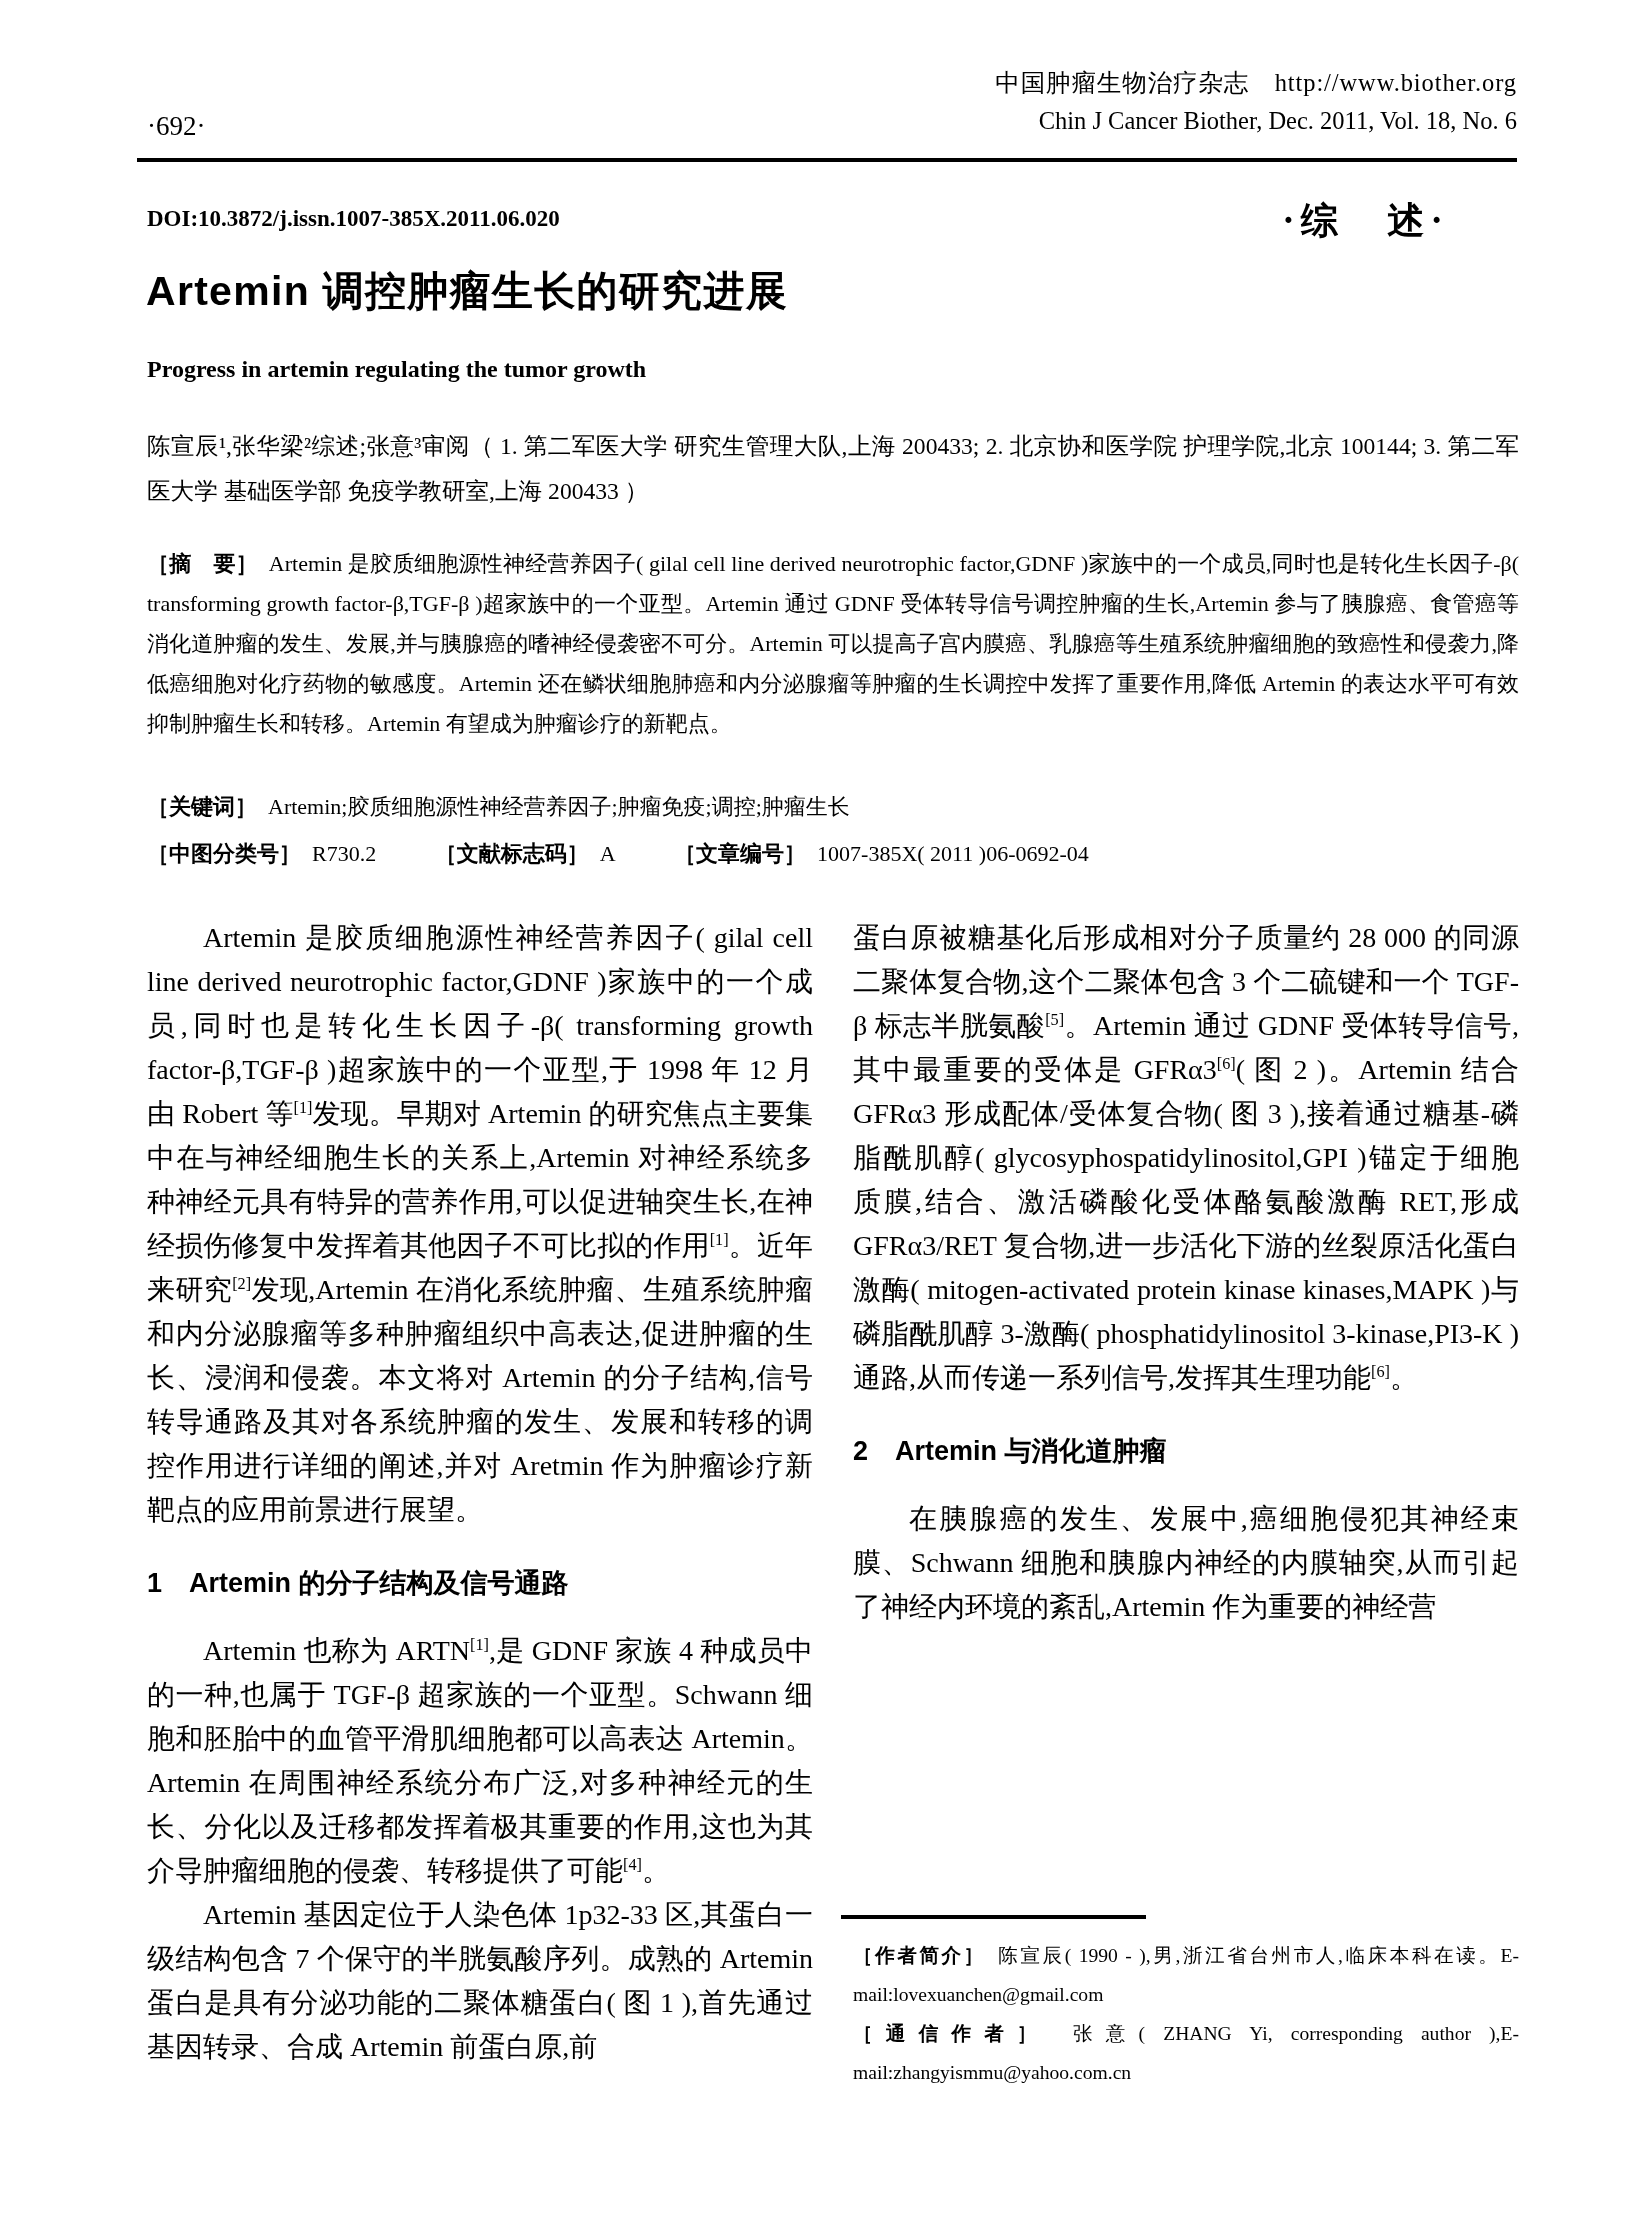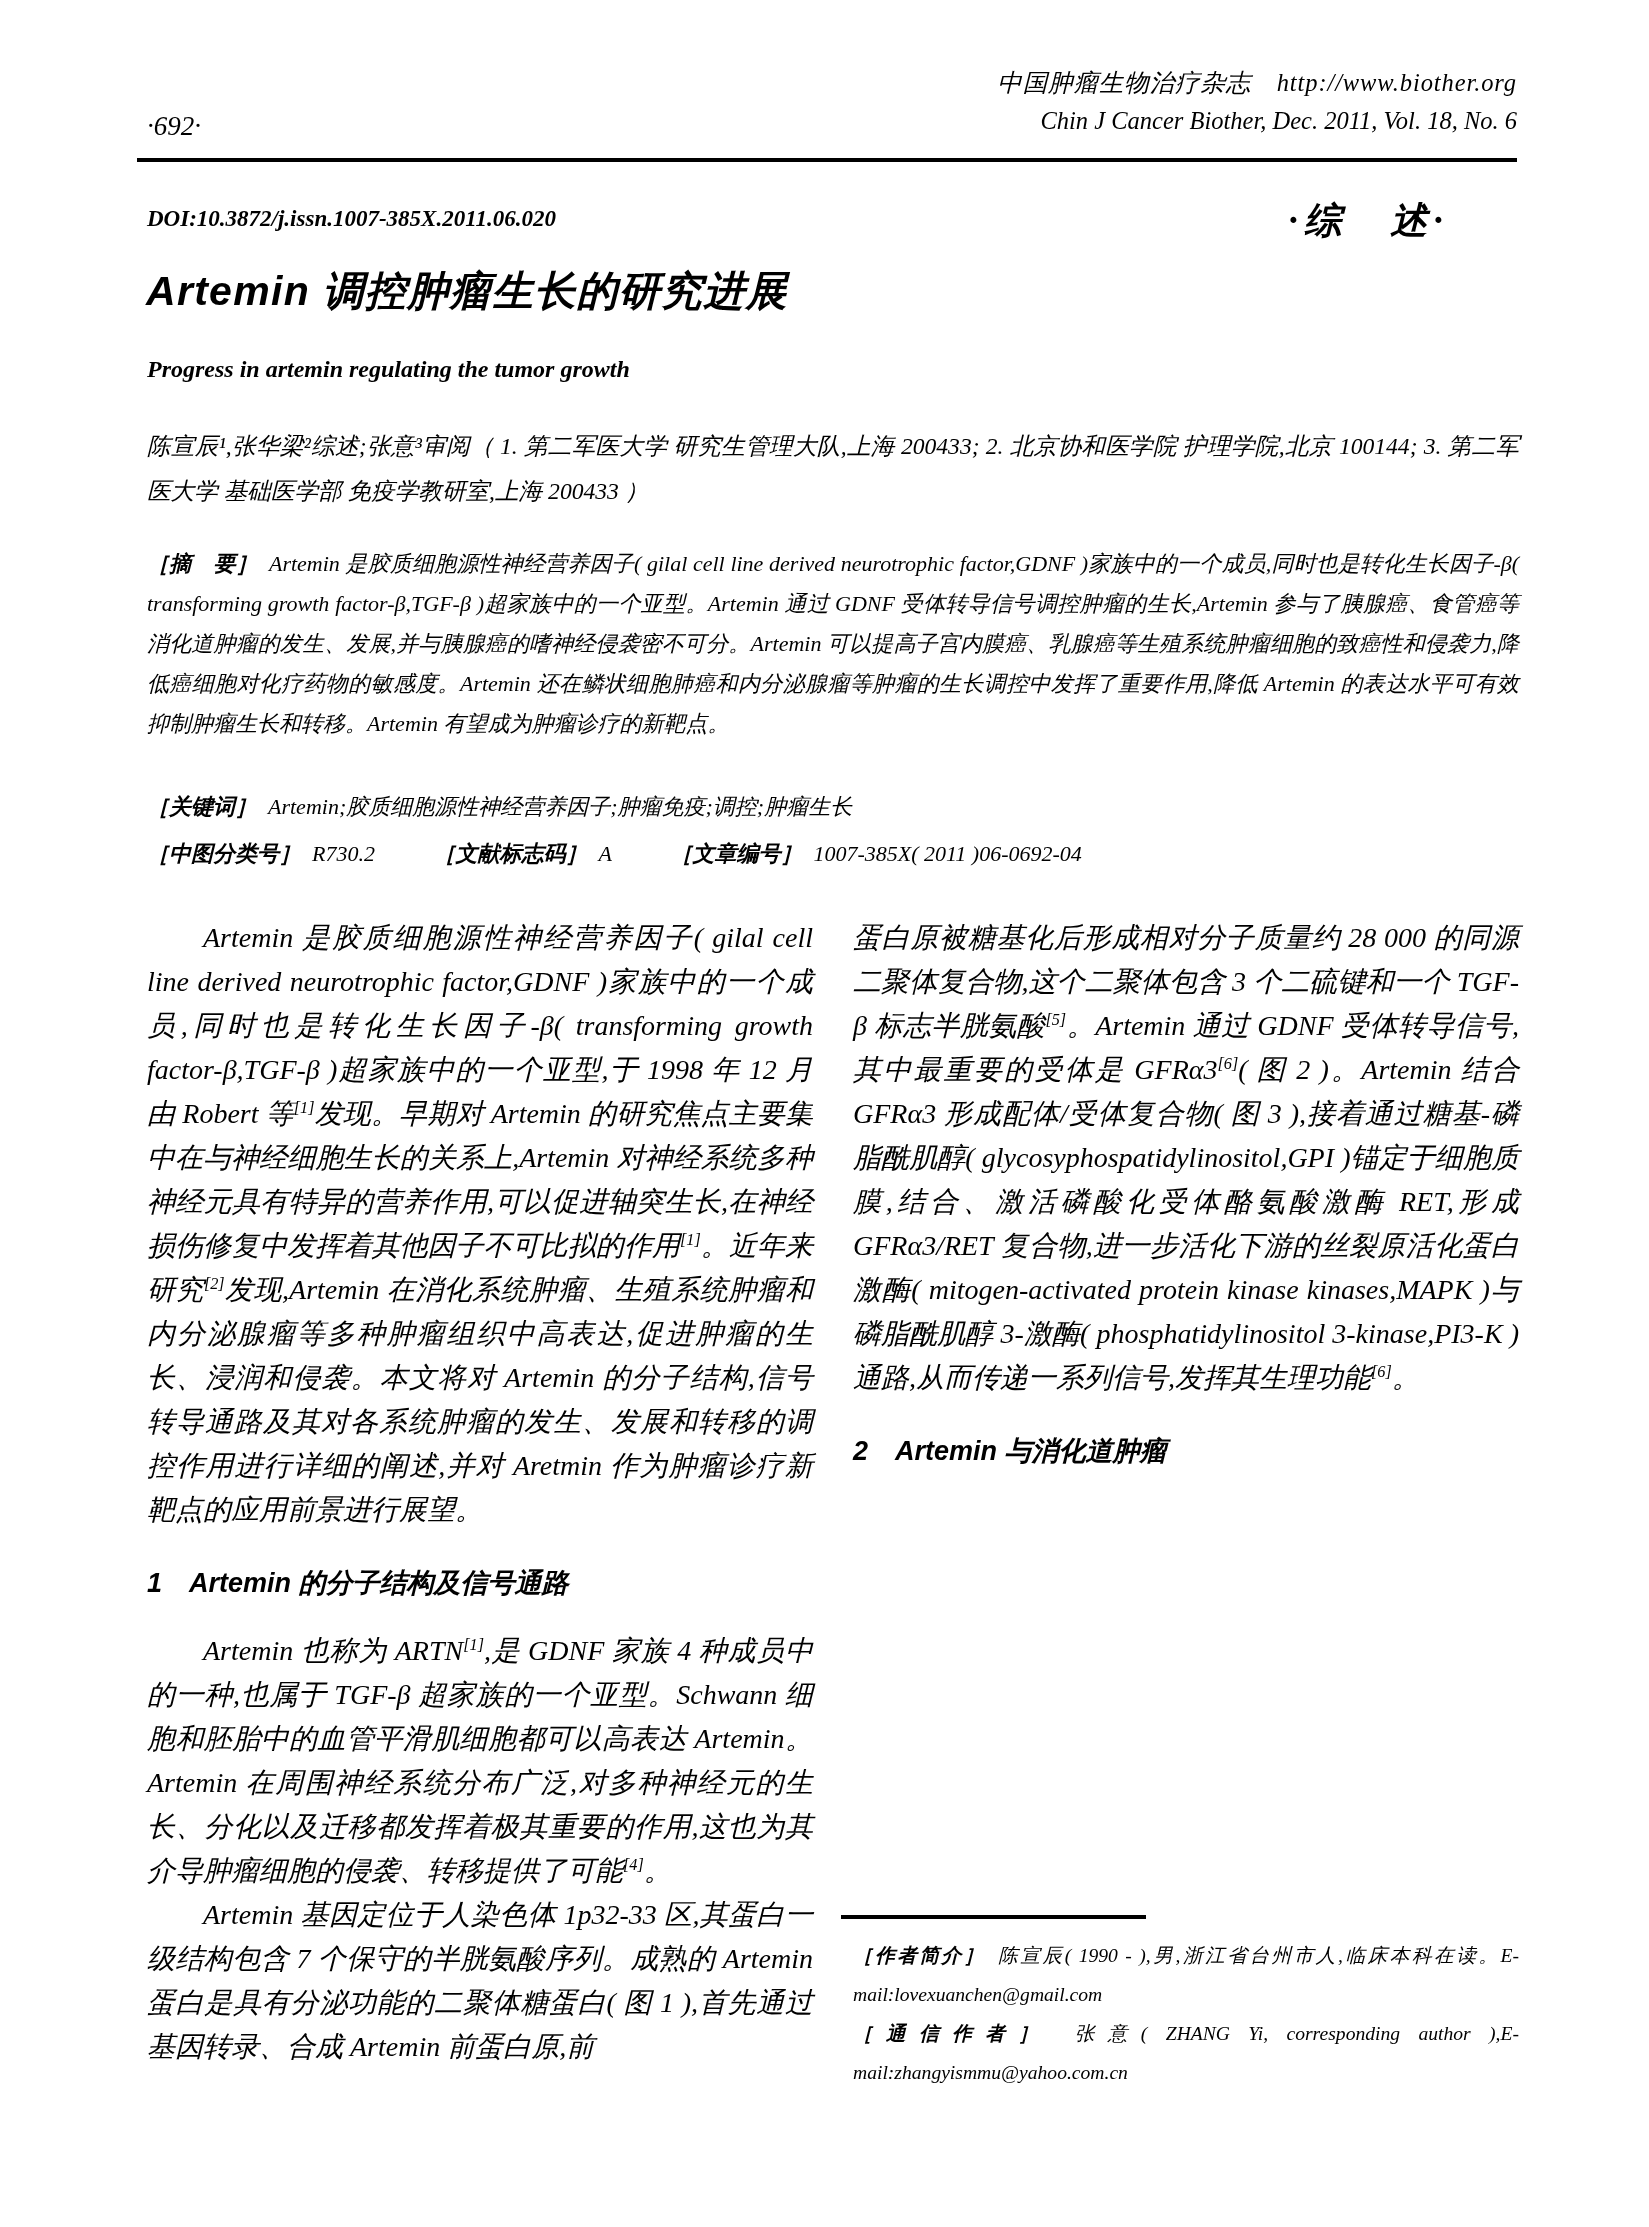--- a/index.html
+++ b/index.html
@@ -4,21 +4,21 @@
 <style>
   html,body{margin:0;padding:0;background:#e8e8e8;}
   .page{
     position:relative;
     width:1650px;height:2333px;
     background:#ffffff;
     color:#000000;
     font-family:"Liberation Serif","DejaVu Serif",serif;
     overflow:hidden;
   }
-  .abs{position:absolute;font-style:italic;}
+  .abs{position:absolute;}
   .j{text-align:justify;text-justify:inter-ideograph;}
   .sans{font-family:"Liberation Sans","DejaVu Sans",sans-serif;}
   .hd-cn{top:66px;right:133px;font-size:24.5px;letter-spacing:0.9px;}
   .hd-en{top:107px;right:133px;font-size:24.5px;text-align:right;}
   .pageno{top:111px;left:147px;font-size:27px;}
   .rule-top{top:158px;left:137px;width:1380px;height:4px;background:#000;}
   .doi{top:206px;left:147px;font-size:23px;font-weight:bold;}
   .coltag{top:196px;right:201px;font-size:37px;font-weight:bold;letter-spacing:6.2px;}
   .title-cn{top:264px;left:146px;font-size:41px;font-weight:bold;letter-spacing:1.3px;text-align:right;}
   .title-en{top:356px;left:147px;font-size:24px;font-weight:bold;text-align:center;}
@@ -80,20 +80,21 @@
   <div class="abs col col-l j">
     <p class="refs">Artemin 是胶质细胞源性神经营养因子( gilal cell line derived neurotrophic factor,GDNF )家族中的一个成员,同时也是转化生长因子-β( transforming growth factor-β,TGF-β )超家族中的一个亚型,于 1998 年 12 月由 Robert 等<sup>[1]</sup>发现。早期对 Artemin 的研究焦点主要集中在与神经细胞生长的关系上,Artemin 对神经系统多种神经元具有特异的营养作用,可以促进轴突生长,在神经损伤修复中发挥着其他因子不可比拟的作用<sup>[1]</sup>。近年来研究<sup>[2]</sup>发现,Artemin 在消化系统肿瘤、生殖系统肿瘤和内分泌腺瘤等多种肿瘤组织中高表达,促进肿瘤的生长、浸润和侵袭。本文将对 Artemin 的分子结构,信号转导通路及其对各系统肿瘤的发生、发展和转移的调控作用进行详细的阐述,并对 Aretmin 作为肿瘤诊疗新靶点的应用前景进行展望。</p>
     <h3>1　Artemin 的分子结构及信号通路</h3>
     <p class="refs">Artemin 也称为 ARTN<sup>[1]</sup>,是 GDNF 家族 4 种成员中的一种,也属于 TGF-β 超家族的一个亚型。Schwann 细胞和胚胎中的血管平滑肌细胞都可以高表达 Artemin。Artemin 在周围神经系统分布广泛,对多种神经元的生长、分化以及迁移都发挥着极其重要的作用,这也为其介导肿瘤细胞的侵袭、转移提供了可能<sup>[4]</sup>。</p>
     <p class="refs">Artemin 基因定位于人染色体 1p32-33 区,其蛋白一级结构包含 7 个保守的半胱氨酸序列。成熟的 Artemin 蛋白是具有分泌功能的二聚体糖蛋白( 图 1 ),首先通过基因转录、合成 Artemin 前蛋白原,前</p>
   </div>
 
   <div class="abs col col-r j">
     <p class="refs noindent">蛋白原被糖基化后形成相对分子质量约 28 000 的同源二聚体复合物,这个二聚体包含 3 个二硫键和一个 TGF-β 标志半胱氨酸<sup>[5]</sup>。Artemin 通过 GDNF 受体转导信号,其中最重要的受体是 GFRα3<sup>[6]</sup>( 图 2 )。Artemin 结合 GFRα3 形成配体/受体复合物( 图 3 ),接着通过糖基-磷脂酰肌醇( glycosyphospatidylinositol,GPI )锚定于细胞质膜,结合、激活磷酸化受体酪氨酸激酶 RET,形成 GFRα3/RET 复合物,进一步活化下游的丝裂原活化蛋白激酶( mitogen-activated protein kinase kinases,MAPK )与磷脂酰肌醇 3-激酶( phosphatidylinositol 3-kinase,PI3-K )通路,从而传递一系列信号,发挥其生理功能<sup>[6]</sup>。</p>
     <h3>2　Artemin 与消化道肿瘤</h3>
+    <p class="refs">在胰腺癌的发生、发展中,癌细胞侵犯其神经束膜、Schwann 细胞和胰腺内神经的内膜轴突,从而引起了神经内环境的紊乱,Artemin 作为重要的神经营</p>
   </div>
 
   <div class="abs rule-foot"></div>
 
   <div class="abs footnotes j">
     <p><span class="label">［作者简介］</span><span>陈宣辰( 1990 - ),男,浙江省台州市人,临床本科在读。E-mail:lovexuanchen@gmail.com</span></p>
     <p><span class="label">［通信作者］</span><span>张意( ZHANG Yi, corresponding author ),E-mail:zhangyismmu@yahoo.com.cn</span></p>
   </div>
 
 </div>

